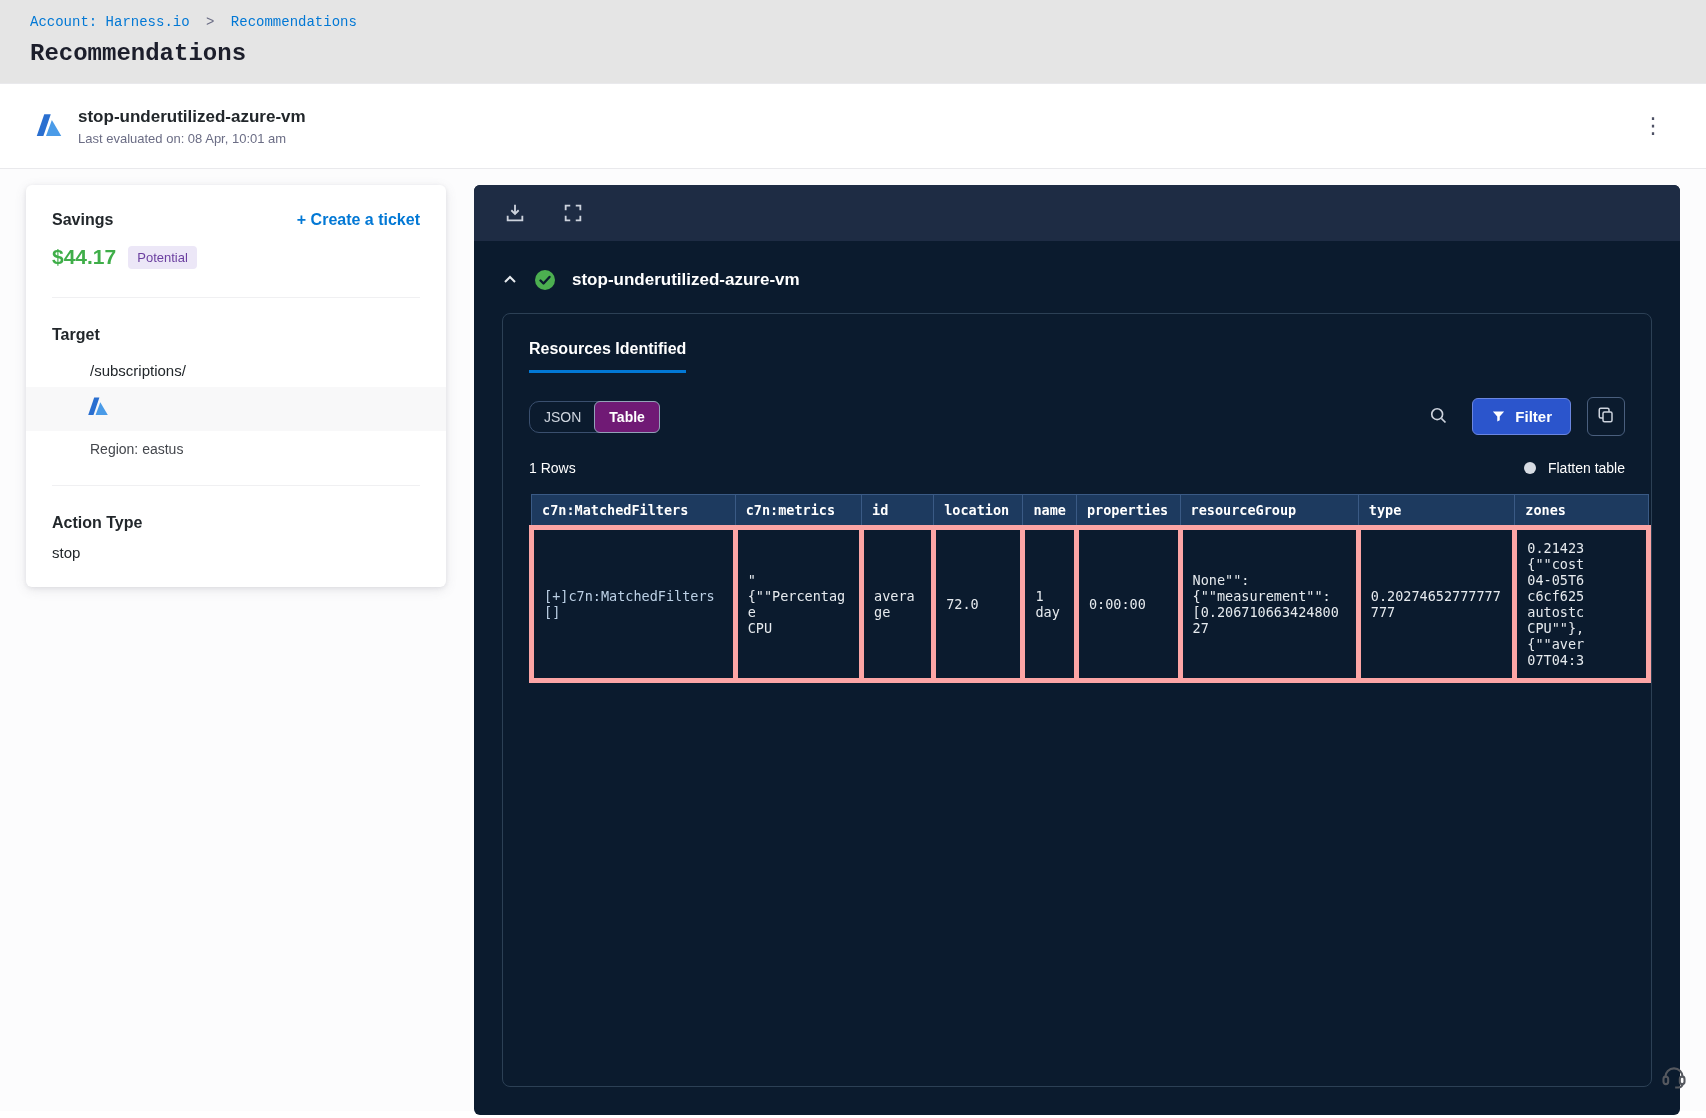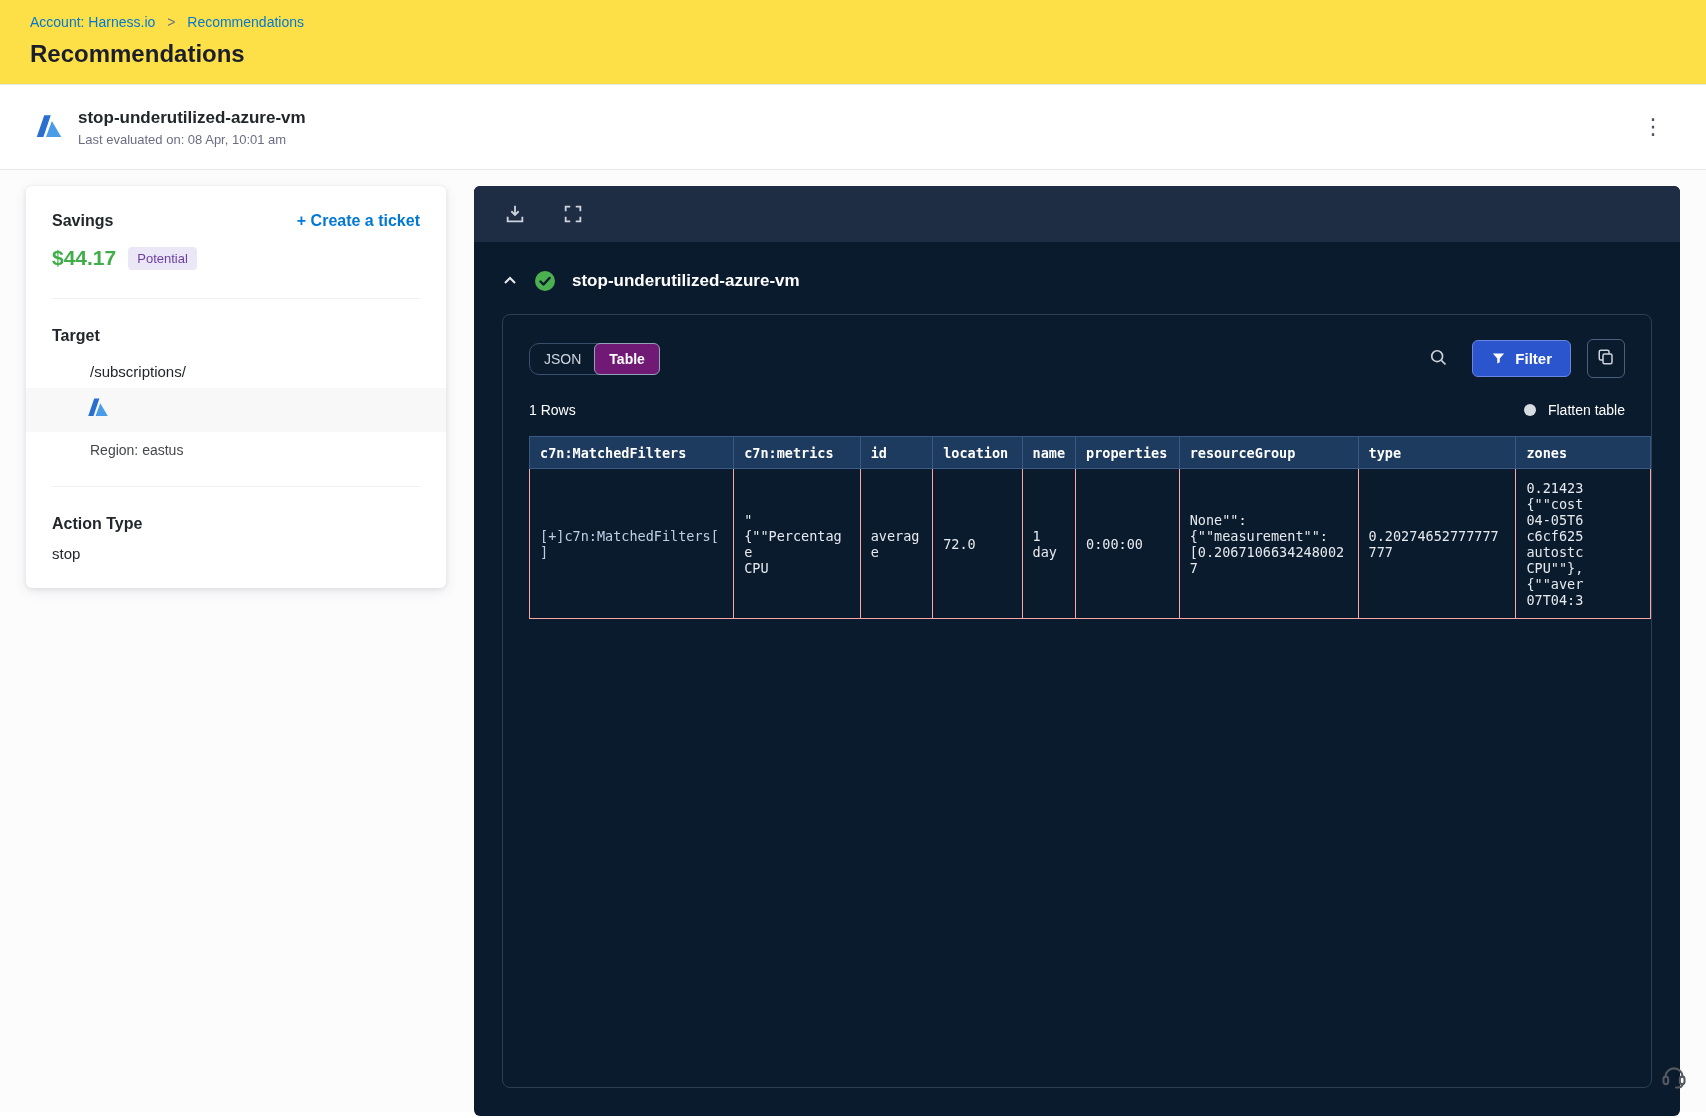--- a/index.html
+++ b/index.html
@@ -1,20 +1,20 @@
 <!DOCTYPE html>
 <html><head>
 <meta charset="utf-8">
 <style>
   * { margin:0; padding:0; box-sizing:border-box; }
   html,body { width:1706px; height:1118px; overflow:hidden; background:#ffffff;
               font-family:"Liberation Sans", sans-serif; color:#22272b; }
 
   
-  .topbar { padding:14px 30px 16px; background:#fde047; }
+  .topbar { padding:14px 30px 16px; background:#e5e5e5;font-family:Liberation Mono, monospace; }
   .breadcrumb { font-size:14px; }
   .breadcrumb a { color:#0278d5; text-decoration:none; cursor:pointer; }
   .breadcrumb .sep { color:#6b6d85; margin:0 8px; }
   .page-title { font-size:24px; font-weight:700; color:#1c1e2b; margin-top:10px; }
 
   
   .header-bar { height:86px; background:#fff; border-top:1px solid #e9e9ec; border-bottom:1px solid #e9e9ec;
                 display:flex; align-items:center; padding:0 34px; }
   .header-left { display:flex; align-items:center; gap:14px; }
   .azure-icon { width:30px; height:30px; }
@@ -79,21 +79,21 @@
   .rows-count { color:#fff; font-size:14px; }
   .flatten { display:flex; align-items:center; gap:12px; }
   .flatten-toggle { width:12px; height:12px; border-radius:50%; background:#d7dce3; cursor:pointer; }
   .flatten-label { color:#fff; font-size:14px; }
 
   .table-wrap { margin:18px 0 0 26px; overflow:hidden; flex:1; }
   table.tbl { border-collapse:collapse; table-layout:fixed;
               font-family:"DejaVu Sans Mono", monospace; font-size:13.5px; }
   .tbl th { background:#1d3a5f; border:1px solid #3a5a85; color:#fff; font-weight:700;
             text-align:left; padding:7px 10px; height:32px; }
-  .tbl td { border:1px solid #fca5a5; color:#e6eaee; padding:10px; height:150px;
+  .tbl td { border:5px solid #fca5a5; color:#e6eaee; padding:10px; height:150px;
             vertical-align:middle; white-space:pre-wrap; word-break:break-word; }
   .tbl td.filters { color:#bcd0e5; cursor:pointer; }
 
   .support-float { position:absolute; right:18px; bottom:24px; color:#55585f; cursor:pointer; }
 </style>
 </head>
 <body>
 
 <div class="topbar">
   <div class="breadcrumb">
@@ -168,20 +168,23 @@
       </svg>
       <svg class="check-icon" viewBox="0 0 22 22">
         <circle cx="11" cy="11" r="10" fill="#4caf50"></circle>
         <path d="m6.5 11.5 3 3 6-6.5" fill="none" stroke="#0b1b2e" stroke-width="2.4" stroke-linecap="round" stroke-linejoin="round"></path>
       </svg>
       <div class="section-title">stop-underutilized-azure-vm</div>
     </div>
 
     <div class="inner-card">
 
+      <div class="tabs-row">
+        <span class="tab">Resources Identified</span>
+      </div>
 
       <div class="controls-row">
         <div class="seg">
           <span class="seg-btn">JSON</span>
           <span class="seg-btn selected">Table</span>
         </div>
         <div class="controls-spacer"></div>
         <button class="icon-btn">
           <svg width="20" height="20" viewBox="0 0 24 24" fill="none" stroke="currentColor" stroke-width="2">
             <circle cx="11" cy="11" r="6.5"></circle>

